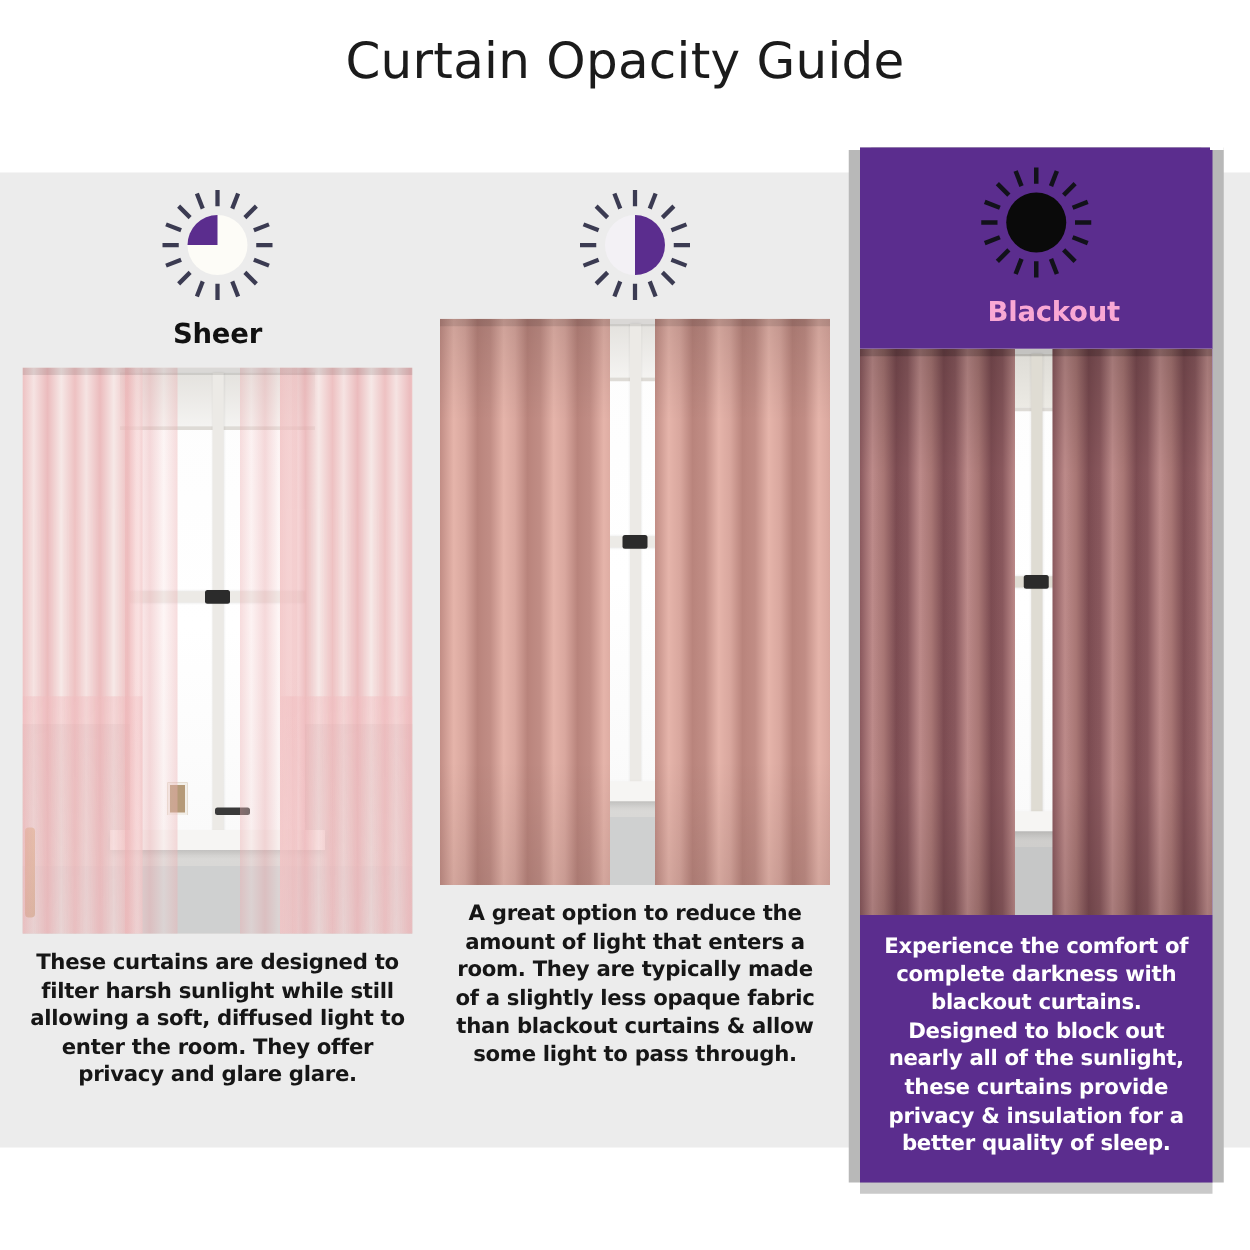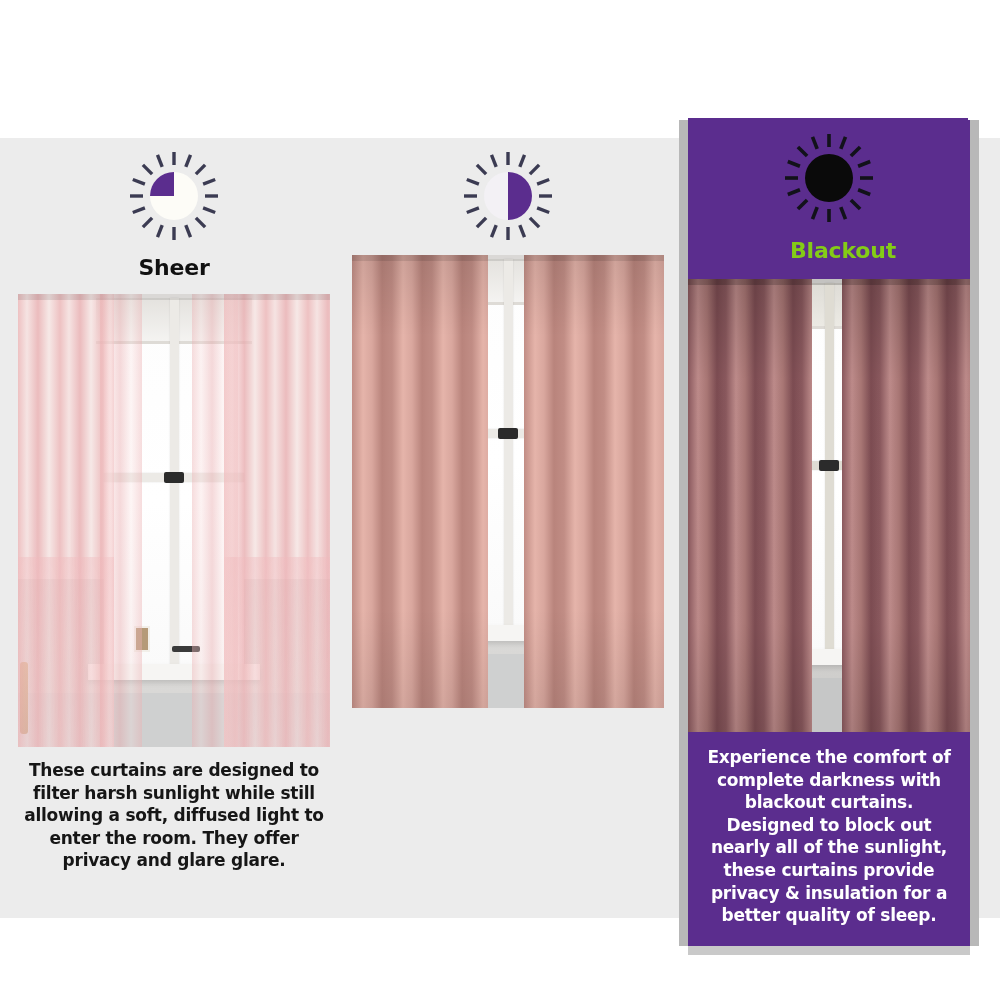--- a/index.html
+++ b/index.html
@@ -73,21 +73,21 @@
   
   .col-heading {
     text-align: center;
     font-size: 22px;
     font-weight: bold;
     color: #111111;
     font-family: "DejaVu Sans", sans-serif;
     padding-bottom: 14px;
     letter-spacing: -0.2px;
   }
-  .col-3 .col-heading { color: #84cc16; margin-left: 28px; }
+  .col-3 .col-heading { color: #f9a8d4; margin-left: 28px; }
 
   
   .photo {
     position: relative;
     width: 100%;
     height: 453px;
     overflow: hidden;
     background: #e9e4e2;
   }
   .col-3 .photo { height: 453px; }
@@ -290,20 +290,21 @@
     z-index: 4;
   }
   .card-notch-l { left: 677px; }
   .card-notch-r { left: 968px; }
 </style>
 </head>
 <body>
 
 <div id="stage">
 
+  <h1 class="page-title">Curtain Opacity Guide</h1>
 
   <div class="panel"></div>
 
   <div class="columns">
 
     <div class="col col-1">
 
       <div class="icon-wrap">
         <svg class="sun" width="92" height="92" viewBox="0 0 92 92" aria-hidden="true">
           <g stroke="#3b3b52" stroke-width="3.4" stroke-linecap="butt">
@@ -405,20 +406,21 @@
         <div class="curtain rd-c" style="left:0; width:136px;">
             <div class="shade"></div>
           </div>
         <div class="curtain rd-c" style="right:0; width:140px;">
             <div class="shade"></div>
           </div>
 
         <div class="rod-shadow"></div>
       </div>
 
+      <div class="caption">A great option to reduce the amount of light that enters a room. They are typically made of a slightly less opaque fabric than blackout curtains &amp; allow some light to pass through.</div>
     </div>
 
   </div>
 
   <div class="card">
     <div class="inner col col-3" style="position:relative; left:0; top:0; width:282px;">
 
       <div class="icon-wrap">
         <svg class="sun" width="92" height="92" viewBox="0 0 92 92" aria-hidden="true">
           <g stroke="#12121a" stroke-width="3.6" stroke-linecap="butt">

